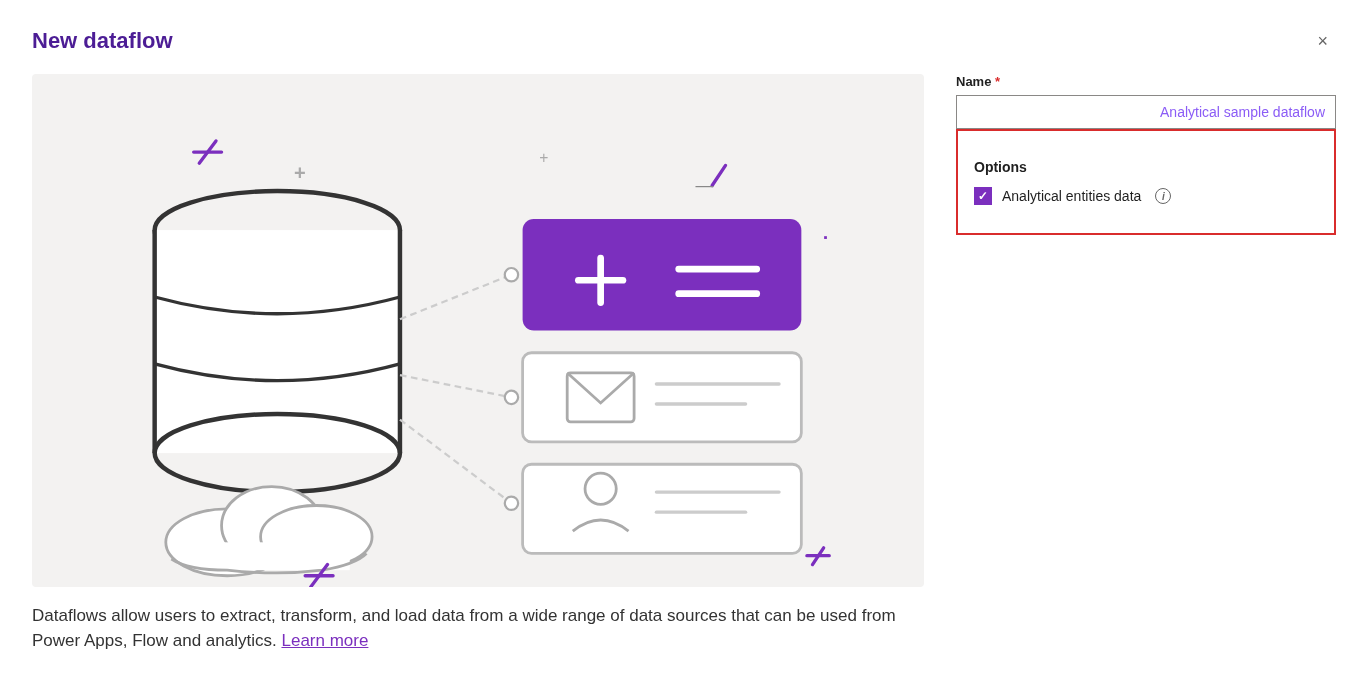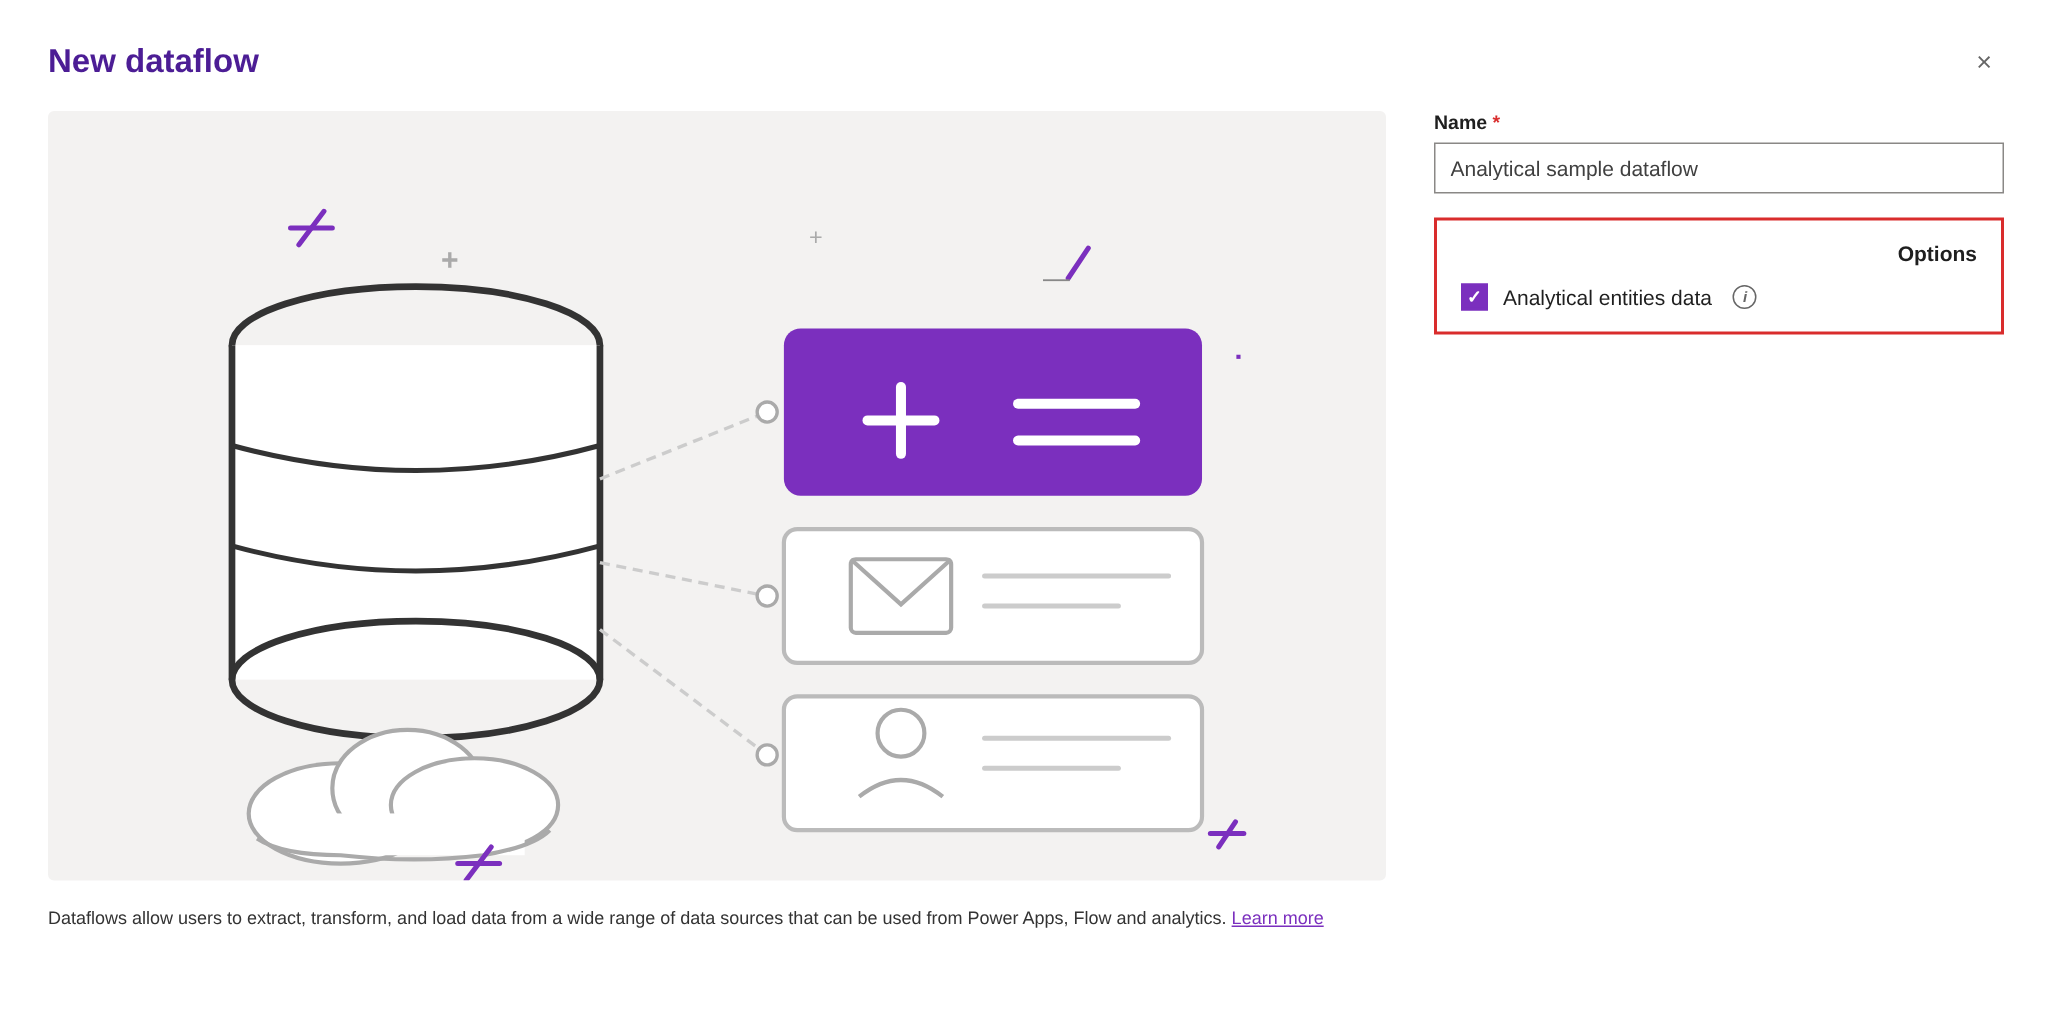--- a/index.html
+++ b/index.html
@@ -56,57 +56,56 @@
       flex: 1;
       min-height: 420px;
       position: relative;
       overflow: hidden;
       display: flex;
       align-items: center;
       justify-content: center;
     }
     .description-area {
       margin-top: 16px;
-      font-size: 12px;
+      font-size: 17px;
       color: #333;
       line-height: 1.5;
     }
     .learn-more {
       color: #7b2fbe;
       text-decoration: underline;
       cursor: pointer;
     }
     .right-panel {
       width: 380px;
       display: flex;
       flex-direction: column;
-      gap: 16px;
     }
     .name-section label {
       font-size: 13px;
       font-weight: 600;
       color: #1f1f1f;
       display: block;
       margin-bottom: 6px;
     }
     .required-star {
       color: #d92c2c;
     }
     .name-input {
       width: 100%;
       padding: 8px 10px;
       border: 1px solid #8a8886;
       font-size: 14px;
-      color: #404040;
+      color: #8b5cf6;
       outline: none;
+      text-align: right;
     }
     .options-box {
       border: 2px solid #d92c2c;
-      padding: 14px 16px;
-      text-align: right;
+      padding: 28px 16px;
     }
     .options-title {
       font-size: 14px;
       font-weight: 600;
       color: #1f1f1f;
       margin-bottom: 12px;
     }
     .checkbox-row {
       display: flex;
       align-items: center;

